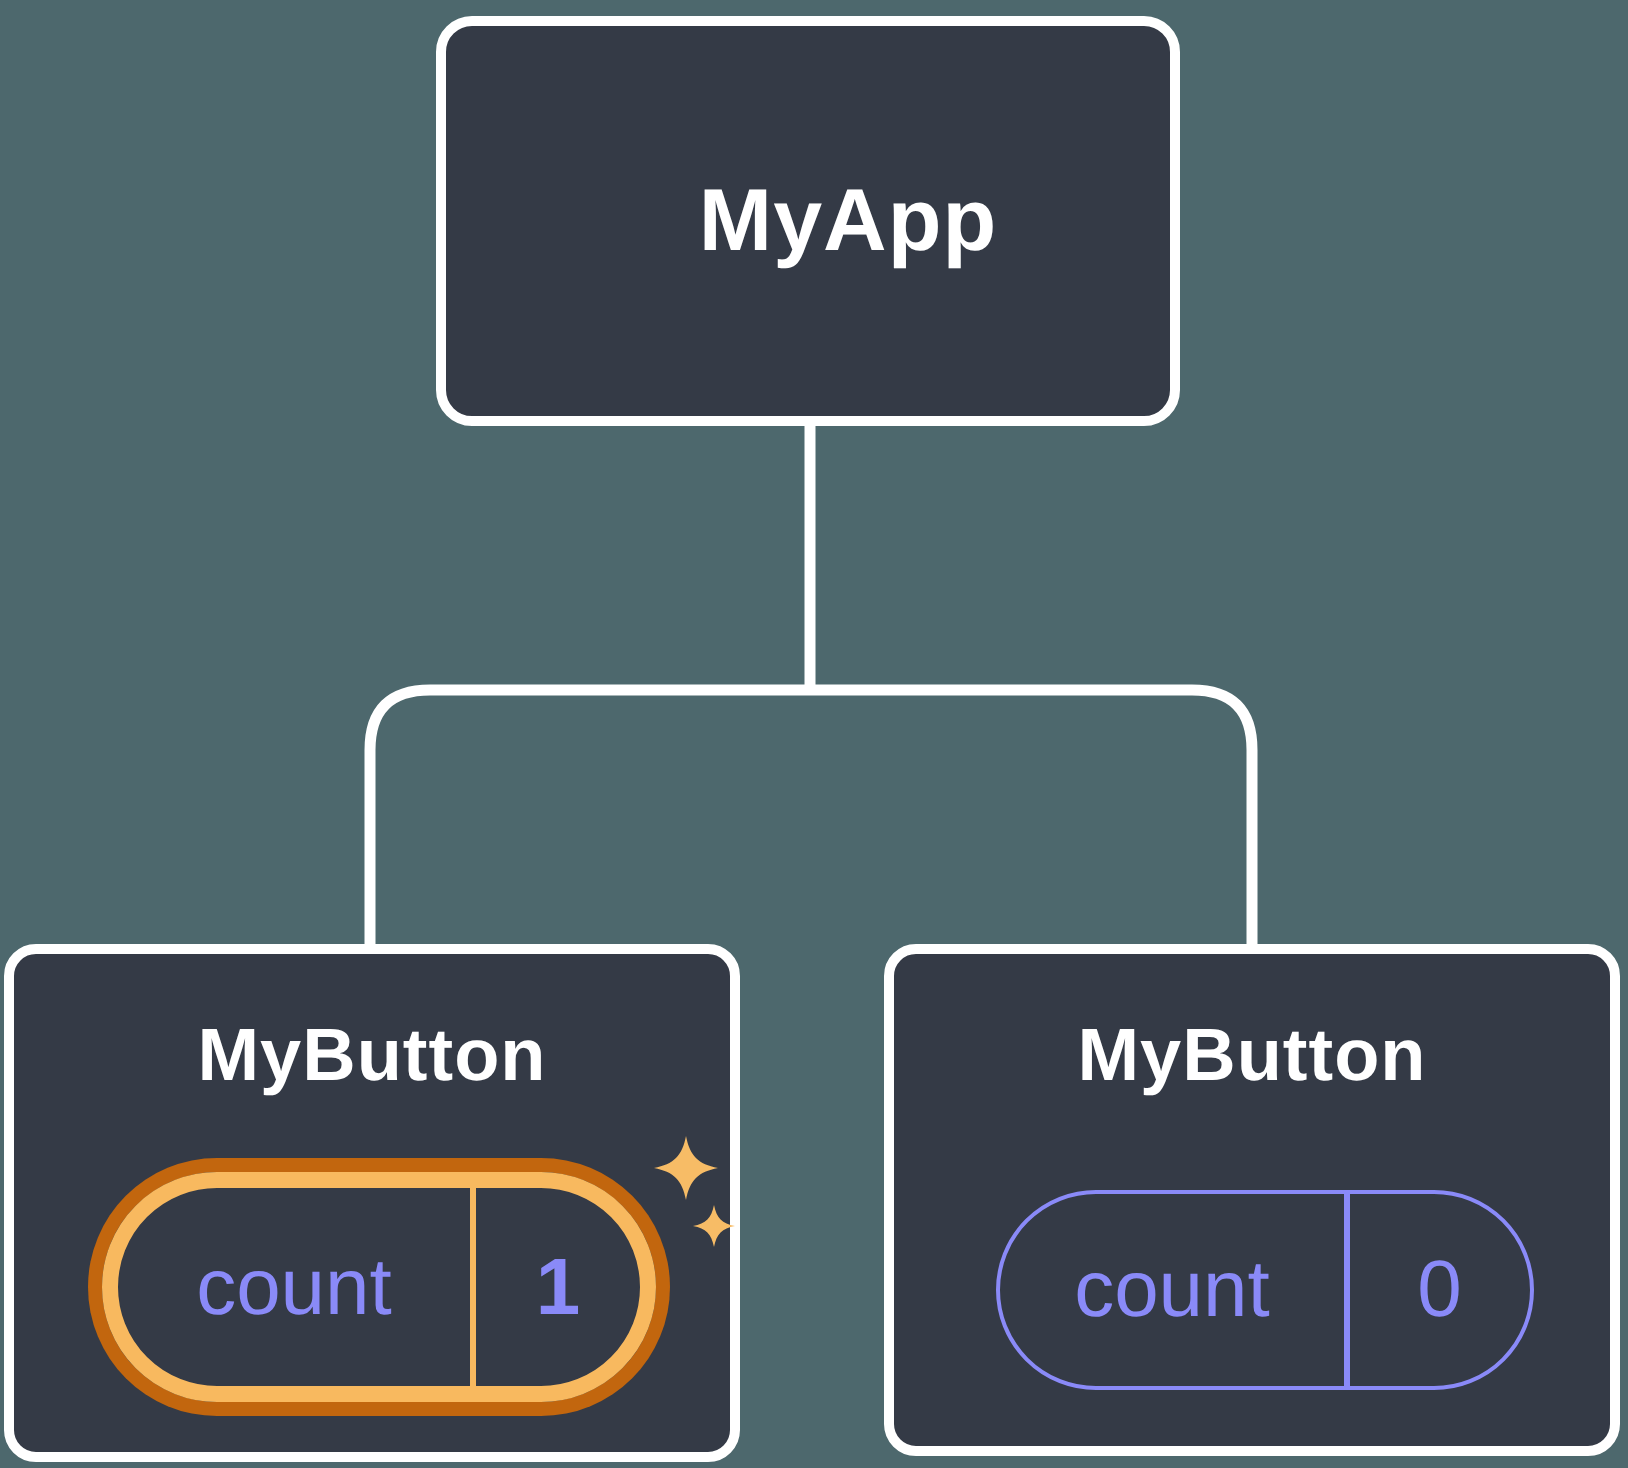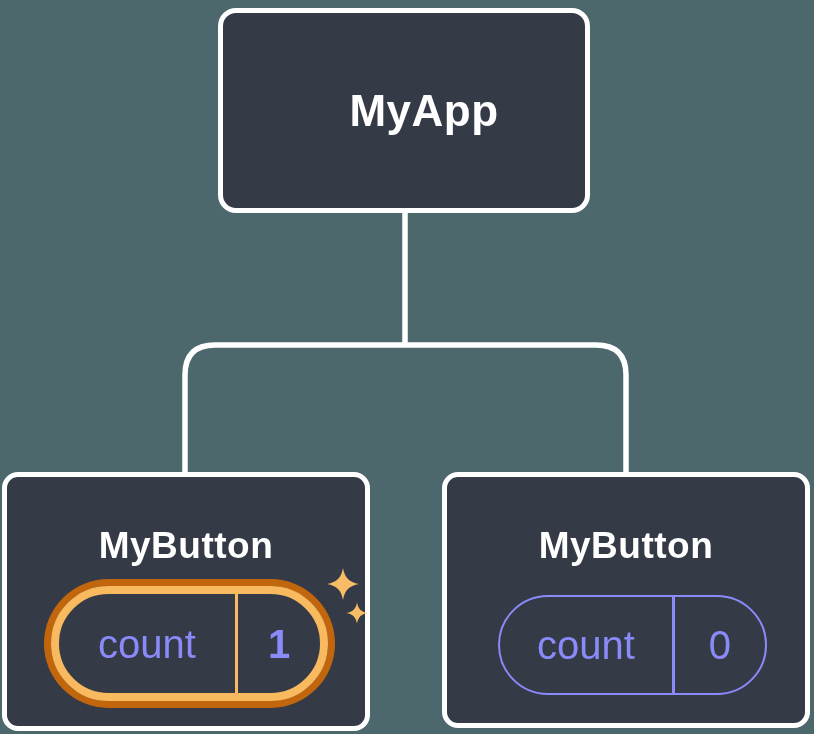--- a/index.html
+++ b/index.html
@@ -41,21 +41,21 @@
   .child-node {
     top: 472px;
     width: 368px;
     border-radius: 16px;
   }
   .child-node.left  { left: 2px;  height: 259px; }
   .child-node.right { left: 442px; height: 256px; }
   .child-label {
     display: block;
     text-align: center;
-    margin-top: 48px;
+    margin-top: 30px;
     font-size: 37px;
     font-weight: 600;
     color: var(--label-text);
     letter-spacing: 0.5px;
   }
   .pill {
     position: absolute;
     box-sizing: border-box;
     display: flex;
     align-items: stretch;

